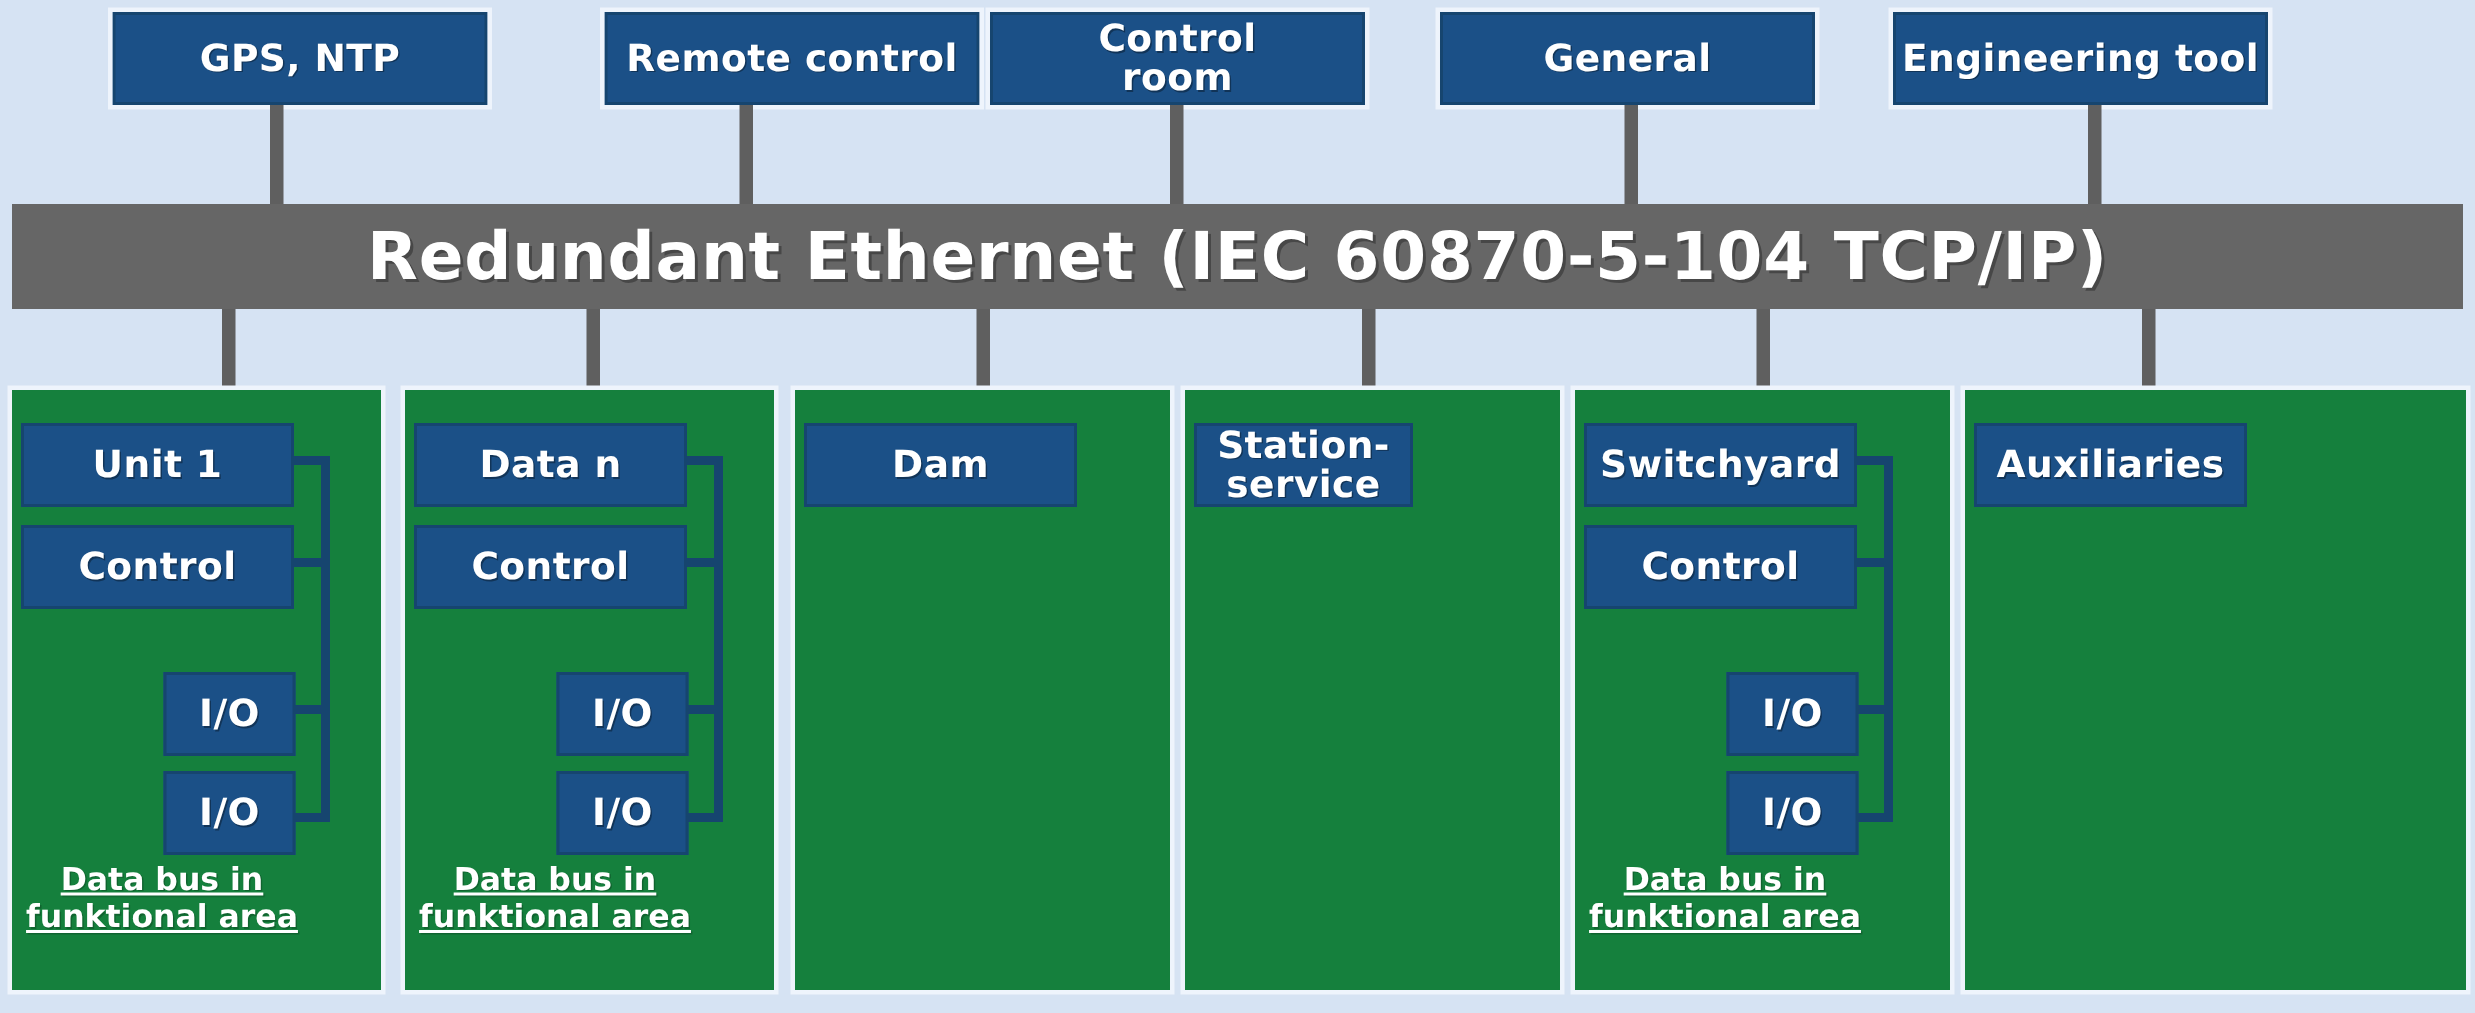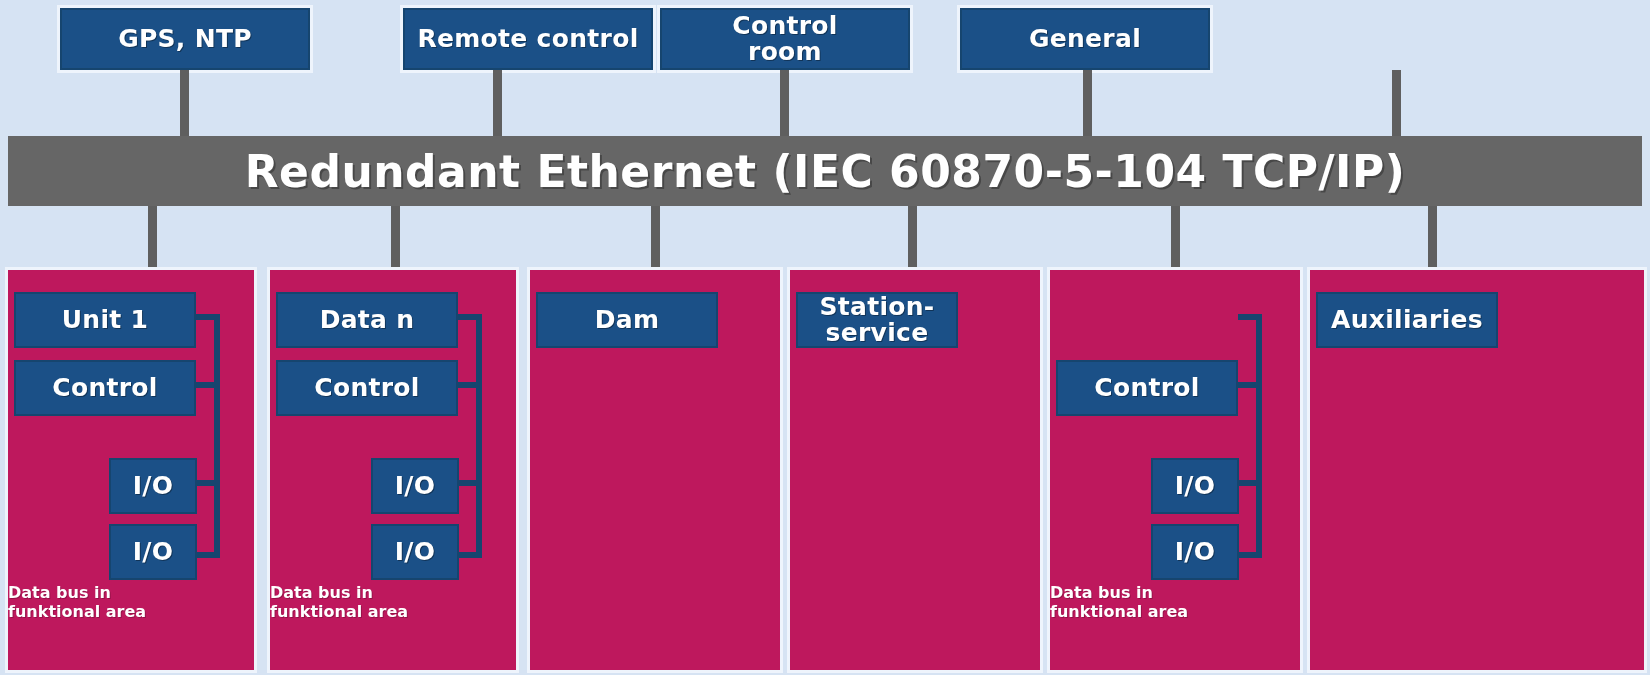--- a/index.html
+++ b/index.html
@@ -69,23 +69,23 @@
     font-weight: bold;
     font-size: 44px;
     letter-spacing: 0.5px;
     text-shadow: 2px 2px 0 rgba(0,0,0,0.30);
     white-space: nowrap;
   }
 
   
   .panel {
     position: absolute;
-    top: 270px;
+    top: 260px;
     height: 400px;
-    background: #be185d;
+    background: #15803d;
     box-sizing: border-box;
     outline: 3px solid #eef4fc;
   }
 
   
   .panel-box {
     font-size: 25px;
   }
   .io-box {
     font-size: 25px;
@@ -101,43 +101,48 @@
     position: absolute;
     height: 6px;
     background: #16456f;
   }
 
   
   .bus-caption {
     position: absolute;
     color: #ffffff;
     font-weight: bold;
-    font-size: 16px;
+    font-size: 21px;
     line-height: 1.18;
+    text-align: center;
     text-shadow: 1px 1px 0 rgba(0,0,0,0.22);
     white-space: pre-line;
+    text-decoration: underline;
   }
 </style>
 </head>
 <body>
 
 <div id="diagram">
 
-  <div class="box top-box" style="left:60px; width:250px;">
+  <div class="box top-box" style="left:75px; width:250px;">
     <span>GPS, NTP</span>
   </div>
   <div class="box top-box" style="left:360px; width:250px;margin-left:43px;">
     <span>Remote control</span>
   </div>
   <div class="box top-box" style="left:660px; width:250px; white-space:pre-line;">
     <span style="white-space:pre-line;">Control
 room</span>
   </div>
   <div class="box top-box" style="left:960px; width:250px;">
     <span>General</span>
+  </div>
+  <div class="box top-box" style="left:1262px; width:250px;">
+    <span>Engineering tool</span>
   </div>
 
   <div class="stem" style="left:180px; top:70px; height:68px;"></div>
   <div class="stem" style="left:493px; top:70px; height:68px;"></div>
   <div class="stem" style="left:780px; top:70px; height:68px;"></div>
   <div class="stem" style="left:1083px; top:70px; height:68px;"></div>
   <div class="stem" style="left:1392px; top:70px; height:68px;"></div>
 
   <div id="ethernet-bar">
     <span class="bar-text">Redundant Ethernet (IEC 60870-5-104 TCP/IP)</span>
@@ -206,28 +211,31 @@
 funktional area</div>
   </div>
 
   <div class="panel" style="left:530px; width:250px;">
     <div class="box panel-box" style="left:6px; top:22px; width:182px; height:56px;">
       <span>Dam</span>
     </div>
   </div>
 
   <div class="panel" style="left:790px; width:250px;">
-    <div class="box panel-box" style="left:6px; top:22px; width:162px; height:56px; white-space:pre-line;">
+    <div class="box panel-box" style="left:6px; top:22px; width:146px; height:56px; white-space:pre-line;">
       <span style="white-space:pre-line;">Station-
 service</span>
     </div>
   </div>
 
   <div class="panel" style="left:1050px; width:250px;">
 
+    <div class="box panel-box" style="left:6px; top:22px; width:182px; height:56px;">
+      <span>Switchyard</span>
+    </div>
 
     <div class="box panel-box" style="left:6px; top:90px; width:182px; height:56px;">
       <span>Control</span>
     </div>
 
     <div class="box io-box" style="left:101px; top:188px; width:88px; height:56px;">
       <span>I/O</span>
     </div>
 
     <div class="box io-box" style="left:101px; top:254px; width:88px; height:56px;">

